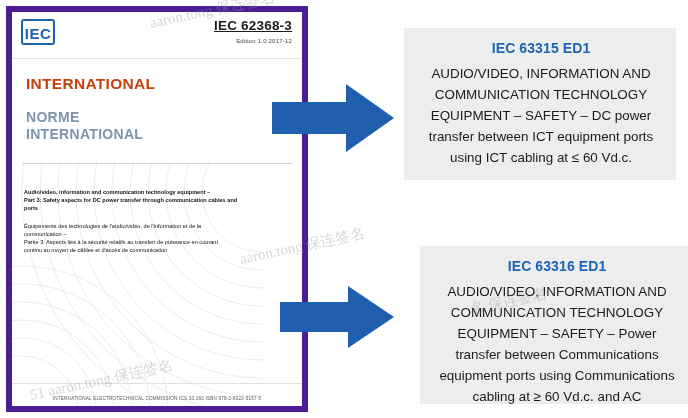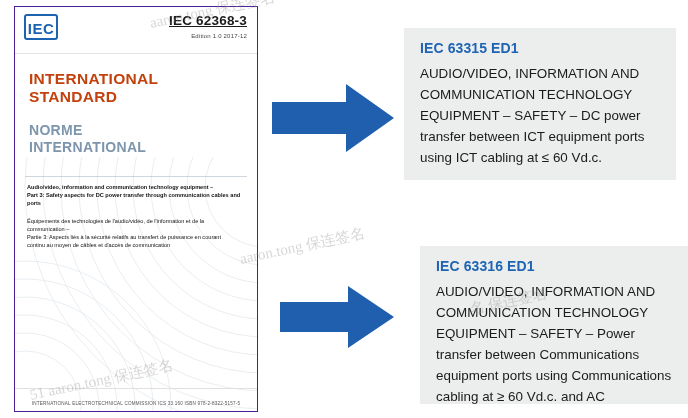--- a/index.html
+++ b/index.html
@@ -35,27 +35,26 @@
   .wm1 { left: 150px;  top: 14px; }
   .wm2 { left: 240px;  top: 250px; }
   .wm3 { left: 30px;   top: 386px; }
   .wm4 { left: 470px;  top: 300px; }
 
   
   .cover {
     position: absolute;
     left: 6px;
     top: 6px;
-    width: 244px;
+    width: 302px;
     height: 406px;
     background: #ffffff;
-    border: 1px solid #4c1d95;
+    border: 6px solid #4c1d95;
     box-sizing: border-box;
     overflow: hidden;
-    margin-left: 8px;
   }
   .cover-top {
     position: relative;
     height: 46px;
     border-bottom: 1px solid #e3e3e3;
   }
   .iec-logo {
     position: absolute;
     left: 9px;
     top: 7px;
@@ -155,20 +154,21 @@
     color: #555;
     letter-spacing: 0.2px;
   }
 
   
   .panel {
     position: absolute;
     background: #eceded;
     box-sizing: border-box;
     padding: 12px 14px 12px 16px;
+    text-align: center;
   }
   .panel-1 { left: 404px; top: 28px;  width: 272px; height: 152px; }
   .panel-2 { left: 420px; top: 246px; width: 272px; height: 158px; }
 
   .panel-heading {
     color: #1e64b4;
     font-size: 14px;
     font-weight: bold;
     margin-bottom: 7px;
     letter-spacing: 0.1px;
@@ -193,21 +193,20 @@
 
   <div class="cover-top">
     <div class="iec-logo">IEC</div>
     <div class="doc-number">IEC 62368-3</div>
     <div class="doc-edition">Edition 1.0  2017-12</div>
   </div>
 
   <div class="cover-titles">
     <div class="title-en">
       <span>INTERNATIONAL</span><br>
-      <span>STANDARD</span>
     </div>
     <div class="title-fr">
       <span>NORME</span><br>
       <span>INTERNATIONAL</span>
     </div>
   </div>
 
   <div class="cover-rule"></div>
 
   <div class="cover-subtitles">

